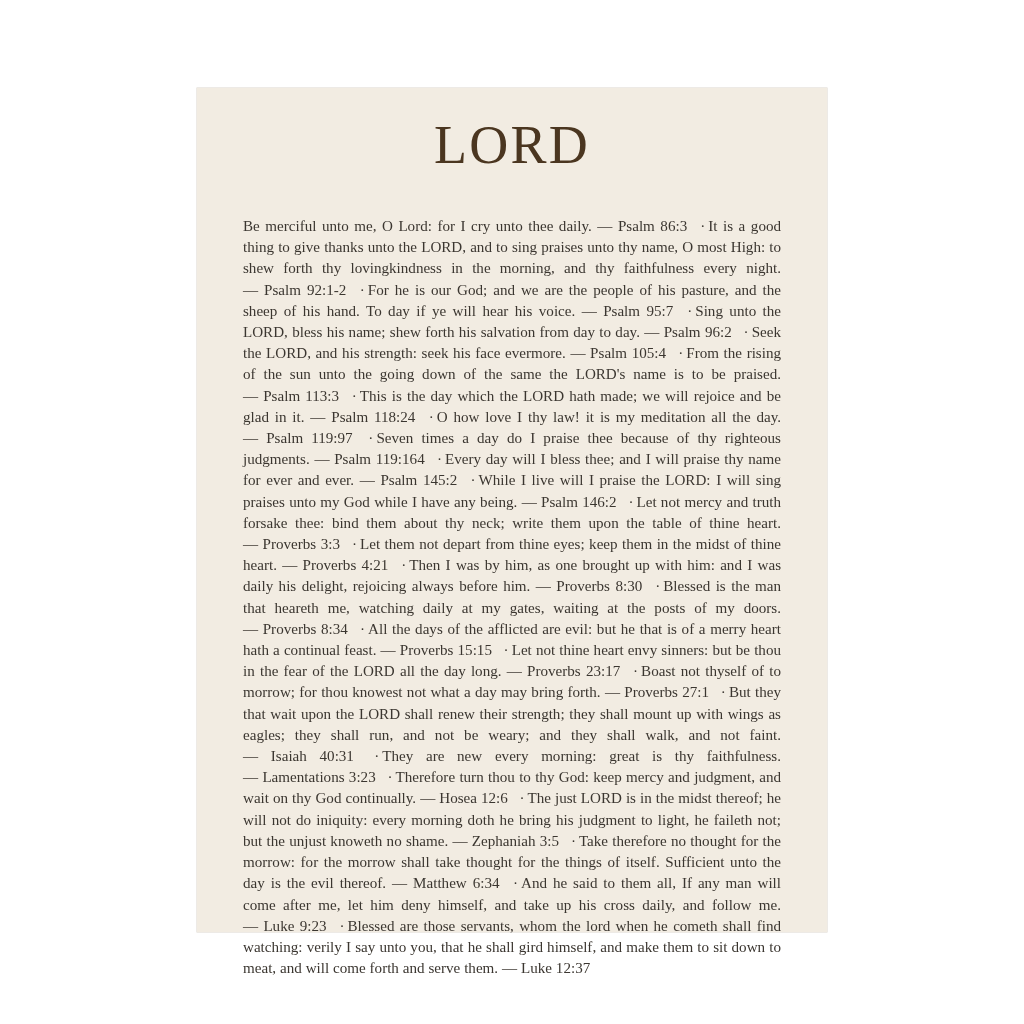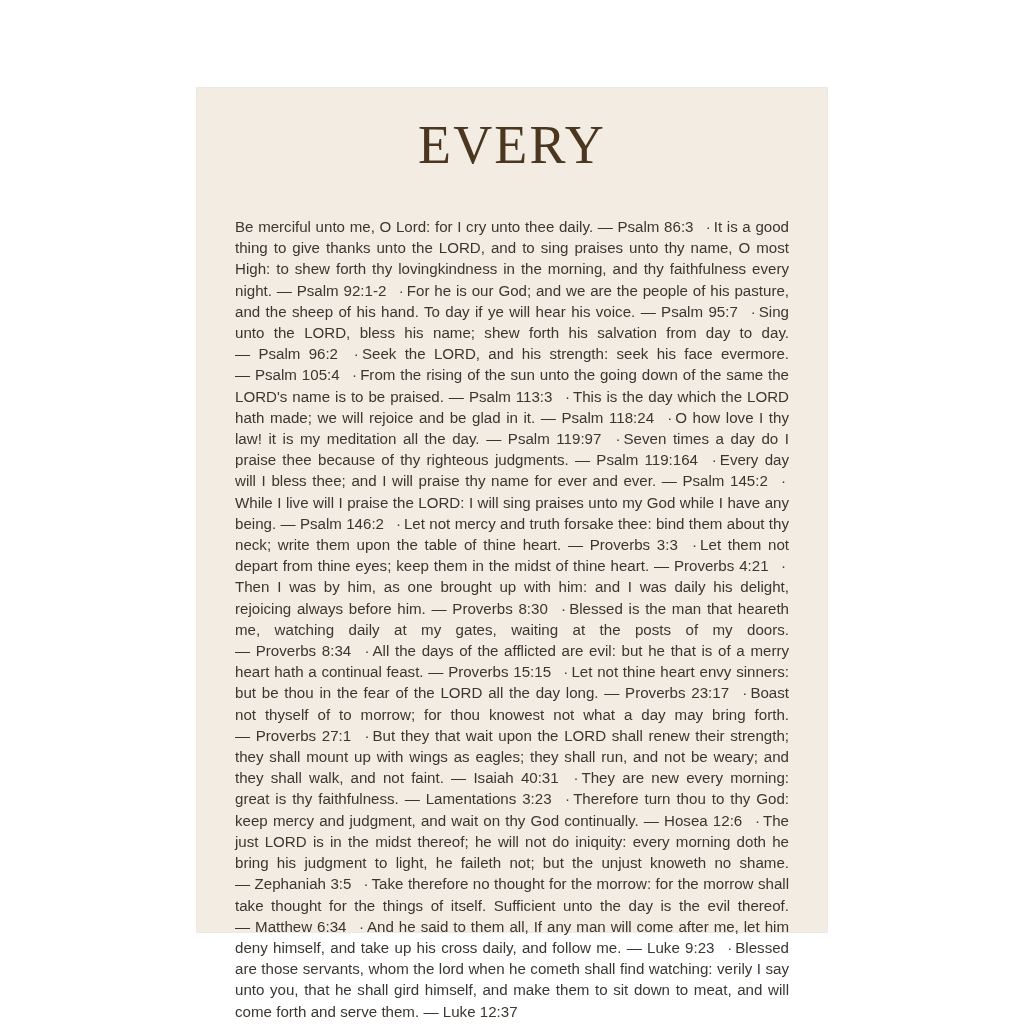--- a/index.html
+++ b/index.html
@@ -43,25 +43,25 @@
     font-family: "Liberation Serif", "DejaVu Serif", serif;
     font-weight: 400;
     font-size: 54px;
     line-height: 1;
     letter-spacing: 2.2px;
     padding-top: 30px;
     padding-bottom: 0;
   }
 
   #poster-body {
-    margin: 8px;
+    margin: 16px;
     padding: 0;
     margin-top: 44px;
     color: #3b3630;
-    font-family: Liberation Sans, sans-serif;
+    font-family: Liberation Serif, serif;
     font-size: 15.1px;
     line-height: 21.2px;
     text-align: justify;
     text-justify: inter-word;
     hyphens: none;
     word-spacing: 0.1px;
   }
 
   #poster-body .vref {
     white-space: nowrap;
@@ -70,19 +70,19 @@
     white-space: nowrap;
   }
 </style>
 </head>
 <body>
 
 <div id="stage">
 
   <div id="poster">
 
-    <h1 id="poster-title">EVERY</h1>
+    <h1 id="poster-title">LORD</h1>
 
     <div id="poster-body"><span>Be merciful unto me, O Lord: for I cry unto thee daily. </span><span class="vref">— Psalm 86:3</span><span class="sep">  · </span><span>It is a good thing to give thanks unto the LORD, and to sing praises unto thy name, O most High: to shew forth thy lovingkindness in the morning, and thy faithfulness every night. </span><span class="vref">— Psalm 92:1-2</span><span class="sep">  · </span><span>For he is our God; and we are the people of his pasture, and the sheep of his hand. To day if ye will hear his voice. </span><span class="vref">— Psalm 95:7</span><span class="sep">  · </span><span>Sing unto the LORD, bless his name; shew forth his salvation from day to day. </span><span class="vref">— Psalm 96:2</span><span class="sep">  · </span><span>Seek the LORD, and his strength: seek his face evermore. </span><span class="vref">— Psalm 105:4</span><span class="sep">  · </span><span>From the rising of the sun unto the going down of the same the LORD's name is to be praised. </span><span class="vref">— Psalm 113:3</span><span class="sep">  · </span><span>This is the day which the LORD hath made; we will rejoice and be glad in it. </span><span class="vref">— Psalm 118:24</span><span class="sep">  · </span><span>O how love I thy law! it is my meditation all the day. </span><span class="vref">— Psalm 119:97</span><span class="sep">  · </span><span>Seven times a day do I praise thee because of thy righteous judgments. </span><span class="vref">— Psalm 119:164</span><span class="sep">  · </span><span>Every day will I bless thee; and I will praise thy name for ever and ever. </span><span class="vref">— Psalm 145:2</span><span class="sep">  · </span><span>While I live will I praise the LORD: I will sing praises unto my God while I have any being. </span><span class="vref">— Psalm 146:2</span><span class="sep">  · </span><span>Let not mercy and truth forsake thee: bind them about thy neck; write them upon the table of thine heart. </span><span class="vref">— Proverbs 3:3</span><span class="sep">  · </span><span>Let them not depart from thine eyes; keep them in the midst of thine heart. </span><span class="vref">— Proverbs 4:21</span><span class="sep">  · </span><span>Then I was by him, as one brought up with him: and I was daily his delight, rejoicing always before him. </span><span class="vref">— Proverbs 8:30</span><span class="sep">  · </span><span>Blessed is the man that heareth me, watching daily at my gates, waiting at the posts of my doors. </span><span class="vref">— Proverbs 8:34</span><span class="sep">  · </span><span>All the days of the afflicted are evil: but he that is of a merry heart hath a continual feast. </span><span class="vref">— Proverbs 15:15</span><span class="sep">  · </span><span>Let not thine heart envy sinners: but be thou in the fear of the LORD all the day long. </span><span class="vref">— Proverbs 23:17</span><span class="sep">  · </span><span>Boast not thyself of to morrow; for thou knowest not what a day may bring forth. </span><span class="vref">— Proverbs 27:1</span><span class="sep">  · </span><span>But they that wait upon the LORD shall renew their strength; they shall mount up with wings as eagles; they shall run, and not be weary; and they shall walk, and not faint. </span><span class="vref">— Isaiah 40:31</span><span class="sep">  · </span><span>They are new every morning: great is thy faithfulness. </span><span class="vref">— Lamentations 3:23</span><span class="sep">  · </span><span>Therefore turn thou to thy God: keep mercy and judgment, and wait on thy God continually. </span><span class="vref">— Hosea 12:6</span><span class="sep">  · </span><span>The just LORD is in the midst thereof; he will not do iniquity: every morning doth he bring his judgment to light, he faileth not; but the unjust knoweth no shame. </span><span class="vref">— Zephaniah 3:5</span><span class="sep">  · </span><span>Take therefore no thought for the morrow: for the morrow shall take thought for the things of itself. Sufficient unto the day is the evil thereof. </span><span class="vref">— Matthew 6:34</span><span class="sep">  · </span><span>And he said to them all, If any man will come after me, let him deny himself, and take up his cross daily, and follow me. </span><span class="vref">— Luke 9:23</span><span class="sep">  · </span><span>Blessed are those servants, whom the lord when he cometh shall find watching: verily I say unto you, that he shall gird himself, and make them to sit down to meat, and will come forth and serve them. </span><span class="vref">— Luke 12:37</span></div>
 
   </div>
 
 </div>
 
 </body></html>

